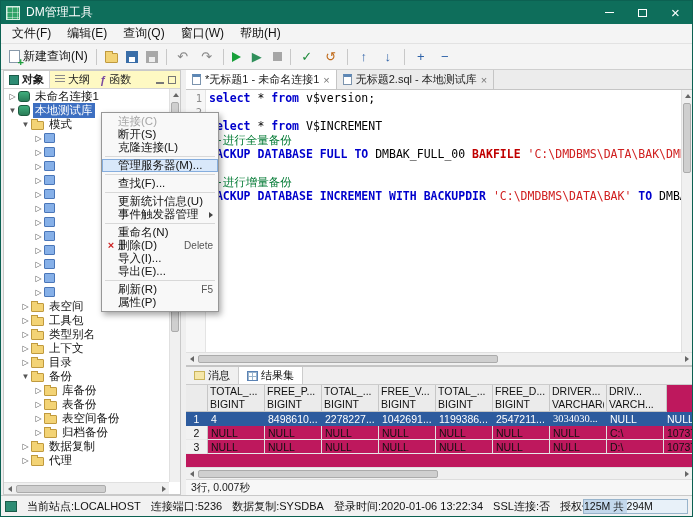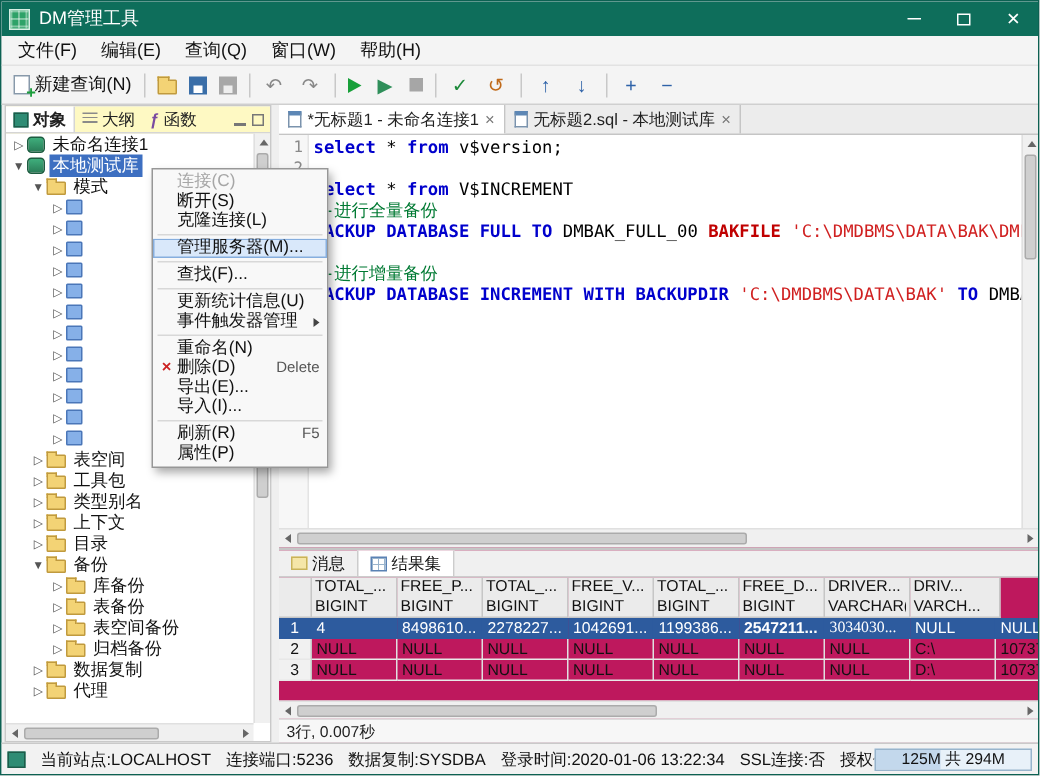--- a/index.html
+++ b/index.html
@@ -119,21 +119,21 @@
   .ctx-label{flex:1;white-space:nowrap;overflow:hidden}
   .ctx-short{margin-left:6px;color:#555;font-size:10px}
   .ctx-arrow{margin-left:4px;width:0;height:0;border-top:3px solid transparent;border-bottom:3px solid transparent;border-left:4px solid #444}
   .ctx-sep{height:1px;background:#d8d8d8;margin:2px 3px}
   
   .statusbar{position:absolute;left:0;right:0;top:494px;height:21px;background:#f2f2f2;border-top:1px solid #c9c9c9;display:flex;align-items:center;padding:0 4px;font-size:11px}
   .ico-console{width:12px;height:11px;background:#2e8c74;border:1px solid #1c5c4a;margin-right:5px;flex:0 0 auto}
   .st-segs{display:flex;align-items:flex-end;white-space:nowrap;overflow:hidden}
   .st-seg{margin:0 5px}
   .st-sep{width:1px;height:12px;background:#c9c9c9;display:inline-block}
-  .mem{margin-left:auto;width:105px;height:15px;border:1px solid #98b4cc;background:#e8f1f9;position:relative;text-align:center;font-size:10.5px;flex:0 0 auto}
+  .mem{margin-left:auto;width:105px;height:15px;border:1px solid #98b4cc;background:#e8f1f9;position:relative;text-align:left;font-size:10.5px;flex:0 0 auto}
   .mem-fill{position:absolute;left:0;top:0;bottom:0;width:42%;background:#c3d8ec}
   .mem-text{position:relative;line-height:13px}
   .splitter{position:absolute;left:181px;top:69px;width:4px;height:425px;background:#efefef}
 </style>
 </head>
 <body>
 
 <div class="win">
 
   <div class="titlebar">
@@ -493,21 +493,21 @@
           </div>
         </div>
       <div class="g-body">
           <div class="g-row selected">
             <div class="g-cell rownum" style="min-width: 22px; width: 22px;">1</div>
             <div class="g-cell" style="min-width: 57px; width: 57px;">4</div>
             <div class="g-cell" style="min-width: 57px; width: 57px;">8498610...</div>
             <div class="g-cell" style="min-width: 57px; width: 57px;">2278227...</div>
             <div class="g-cell" style="min-width: 57px; width: 57px;">1042691...</div>
             <div class="g-cell" style="min-width: 57px; width: 57px;">1199386...</div>
-            <div class="g-cell" style="min-width: 57px; width: 57px; font-weight: bold;">2547211...</div>
+            <div class="g-cell" style="min-width: 57px; width: 57px;">2547211...</div>
             <div class="g-cell" style="min-width: 57px; width: 57px; font-family: Liberation Serif, serif;">3034030...</div>
             <div class="g-cell" style="min-width: 57px; width: 57px;">NULL</div>
             <div class="g-cell" style="min-width: 60px; width: 60px;">NULL</div>
           </div>
           <div class="g-row">
             <div class="g-cell rownum" style="min-width: 22px; width: 22px;">2</div>
             <div class="g-cell" style="min-width: 57px; width: 57px;">NULL</div>
             <div class="g-cell" style="min-width: 57px; width: 57px;">NULL</div>
             <div class="g-cell" style="min-width: 57px; width: 57px;">NULL</div>
             <div class="g-cell" style="min-width: 57px; width: 57px;">NULL</div>
@@ -584,25 +584,25 @@
         <span class="ctx-gut"></span>
         <span class="ctx-label">重命名(N)</span>
       </div>
       <div class="ctx-item">
         <span class="ctx-gut delete-icon"></span>
         <span class="ctx-label">删除(D)</span>
         <span class="ctx-short">Delete</span>
       </div>
       <div class="ctx-item">
         <span class="ctx-gut"></span>
+        <span class="ctx-label">导入(I)...</span>
+      </div>
+      <div class="ctx-item">
+        <span class="ctx-gut"></span>
         <span class="ctx-label">导出(E)...</span>
-      </div>
-      <div class="ctx-item">
-        <span class="ctx-gut"></span>
-        <span class="ctx-label">导入(I)...</span>
       </div>
       <div class="ctx-sep"></div>
       <div class="ctx-item">
         <span class="ctx-gut"></span>
         <span class="ctx-label">刷新(R)</span>
         <span class="ctx-short">F5</span>
       </div>
       <div class="ctx-item">
         <span class="ctx-gut"></span>
         <span class="ctx-label">属性(P)</span>

